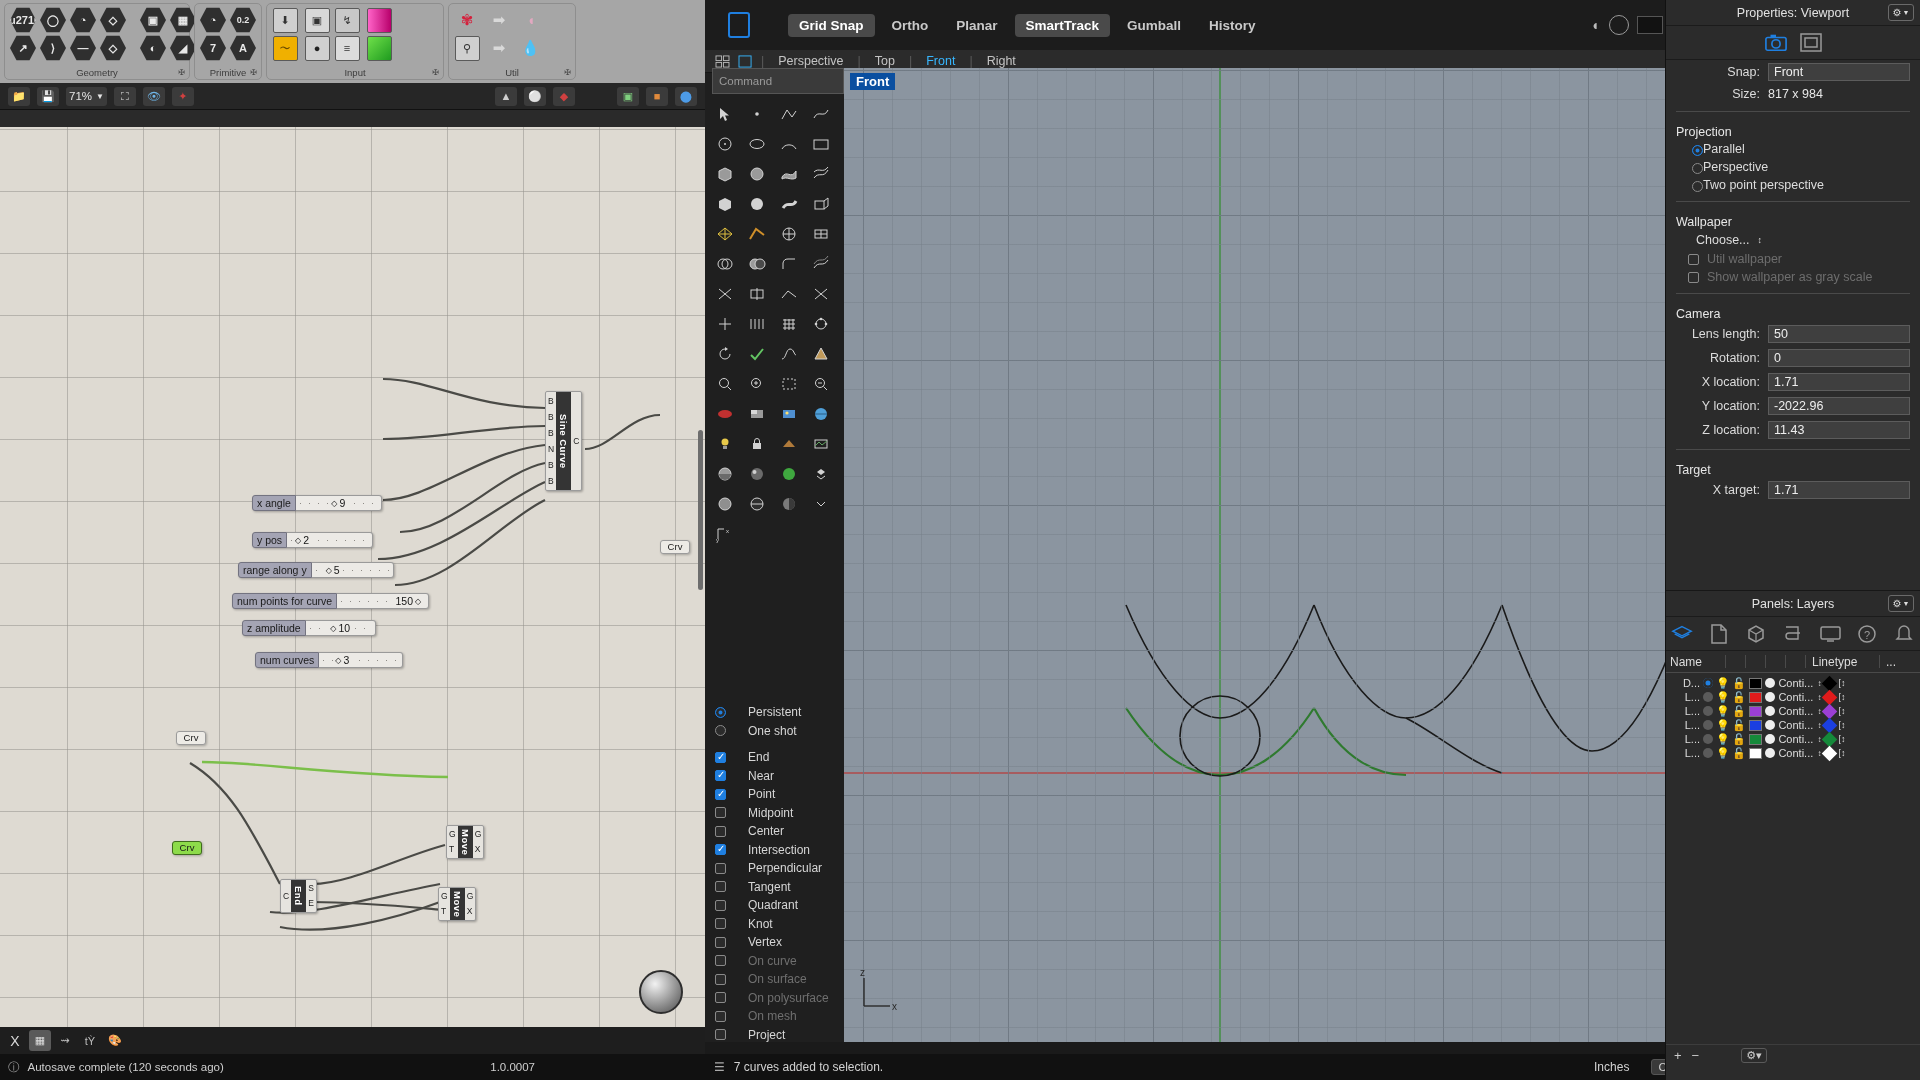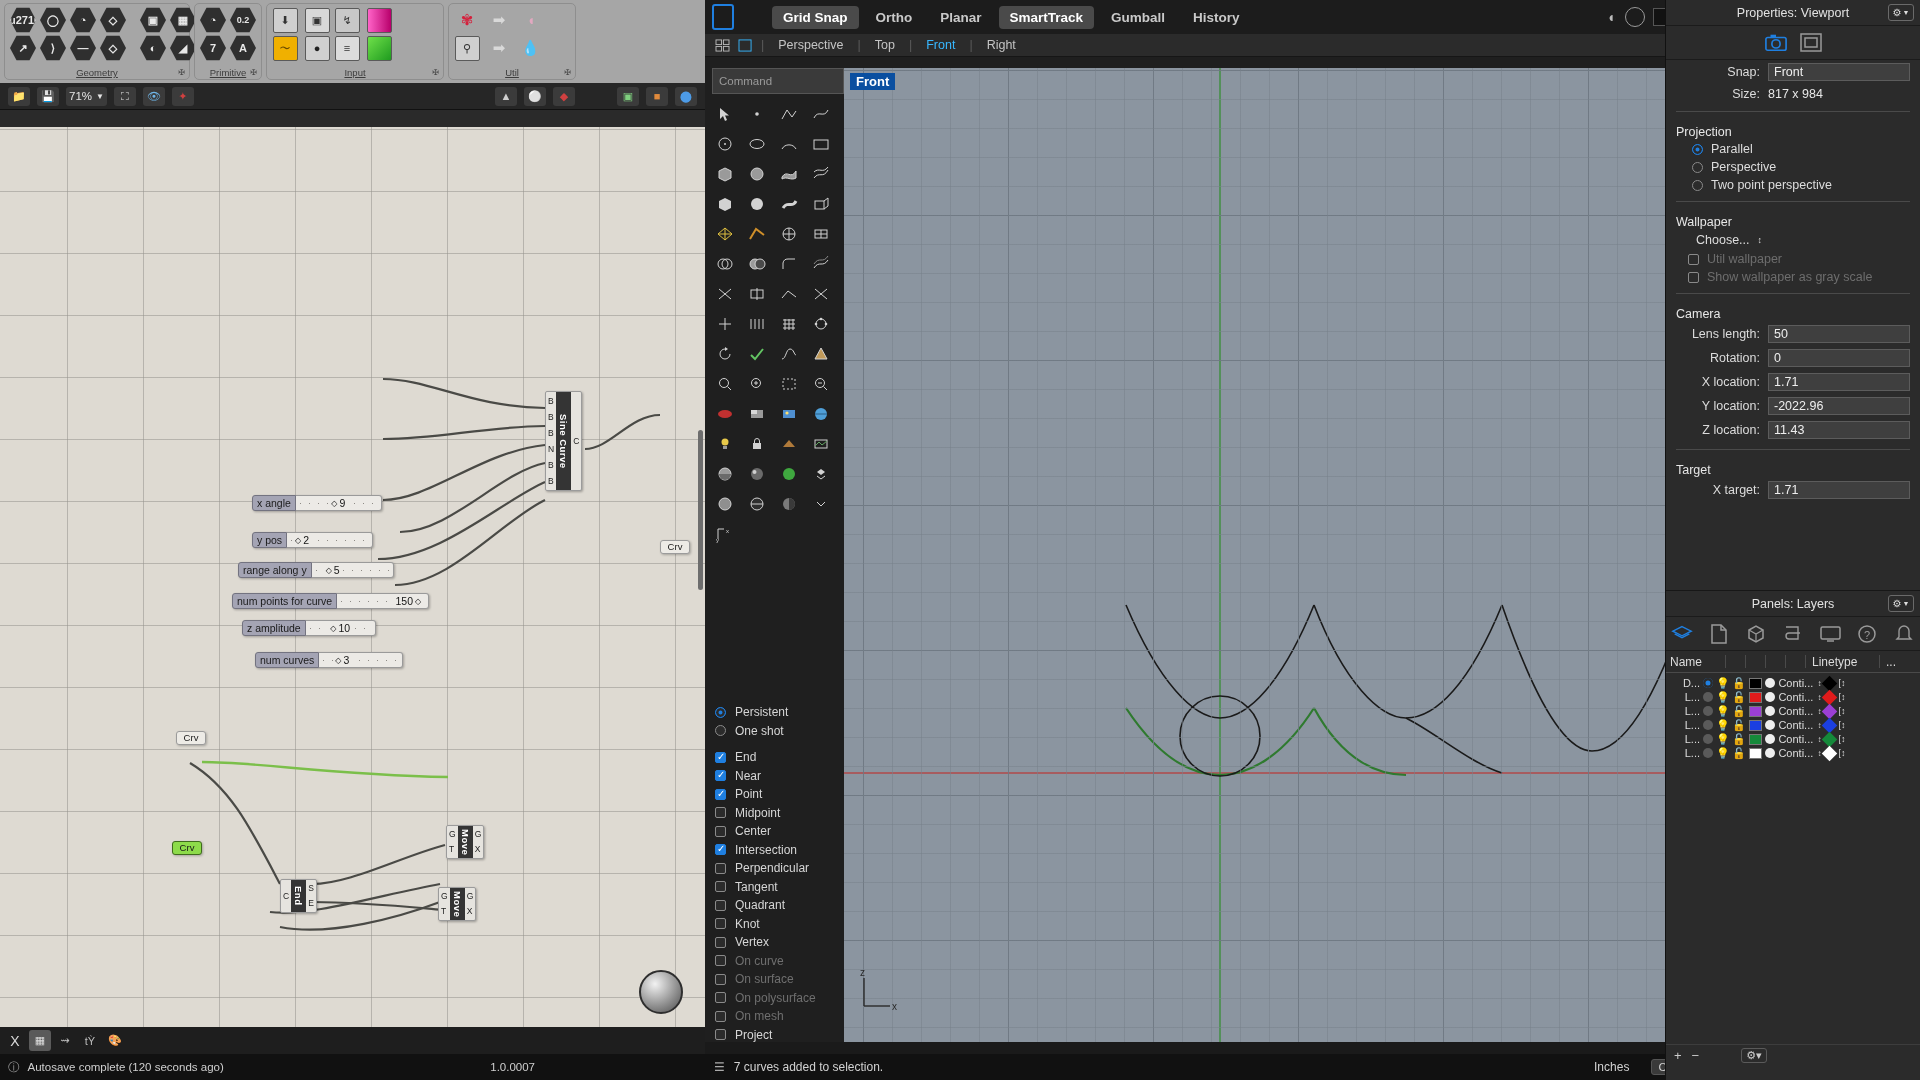--- a/index.html
+++ b/index.html
@@ -21,21 +21,21 @@
   .gh-tab.active { background:#a8a8a8; color:#111; border:1px solid #8d8d8d; border-bottom:none;
                    border-radius:3px 3px 0 0; }
 
   .gh-ribbon { height:83px; background:#a6a6a6; display:flex; align-items:flex-start;
                padding:3px 4px 0 4px; gap:4px; }
   .rib-group { border:1px solid #8e8e8e; border-radius:5px; background:#a6a6a6;
                padding:2px 3px 0 3px; height:77px; position:relative; }
   .rib-rows { display:flex; gap:2px; }
   .rib-sep { width:1px; background:#8f8f8f; margin:0 3px; }
   .rib-label { position:absolute; bottom:1px; left:0; right:0; text-align:center;
-               font-size:9.5px; color:#3c3c3c;text-decoration:underline; }
+               font-size:9.5px; color:#3c3c3c; }
   .rib-arrow { position:absolute; bottom:2px; right:4px; font-size:8px; color:#4a4a4a; }
   .hexbtn { width:30px; height:28px; display:flex; align-items:center; justify-content:center; }
   .hex { width:26px; height:26px; background:#2f2f2f;
          clip-path:polygon(25% 3%,75% 3%,100% 50%,75% 97%,25% 97%,0% 50%);
          display:flex; align-items:center; justify-content:center;
          color:#e8e8e8; font-size:11px; font-weight:bold; }
   .sqbtn { width:30px; height:28px; display:flex; align-items:center; justify-content:center; }
   .sq { width:25px; height:25px; border:1px solid #5a5a5a; border-radius:2px;
         display:flex; align-items:center; justify-content:center; font-size:11px; }
 
@@ -98,21 +98,21 @@
   .si { width:22px; height:21px; border-radius:3px; background:#3a3a3a;
         display:flex; align-items:center; justify-content:center; font-size:11px; }
   .si.on { background:#5a5a5a; }
   .gh-ball { position:absolute; right:22px; bottom:66px; width:44px; height:44px;
              border-radius:50%; background:radial-gradient(circle at 35% 30%,#f2f2f2,#8c8c8c 60%,#4b4b4b);
              border:2px solid #2e2e2e; z-index:8; }
   .gh-ver { position:absolute; right:170px; }
 
   
   #rhino { position:absolute; left:705px; top:0; width:1215px; height:1080px; background:#1f1f1f; }
-  .rh-top { height:34px; background:#1c1c1c; display:flex; align-items:center; padding:0 7px; gap:0; }
+  .rh-top { height:50px; background:#1c1c1c; display:flex; align-items:center; padding:0 23px; gap:0; }
   .rh-sqbtn { width:22px; height:26px; border:2px solid #1f7fe0; border-radius:3px; }
   .rh-toggles { display:flex; gap:6px; margin-left:38px; }
   .rh-tg { padding:4px 11px; border-radius:4px; font-size:13.5px; font-weight:bold; color:#c9c9c9; }
   .rh-tg.on { background:#4a4a4a; color:#fff; }
   .rh-right { margin-left:auto; display:flex; align-items:center; gap:8px; }
   .rh-circ { width:20px; height:20px; border-radius:50%; border:1.5px solid #9a9a9a; }
   .rh-swatch { width:26px; height:18px; background:#121212; border:1px solid #555; }
   .rh-sel { width:188px; height:20px; background:#3a3a3a; border:1px solid #555; border-radius:3px;
             display:flex; align-items:center; justify-content:center; font-size:12px; color:#ddd; }
   .rh-panelbtn { width:20px; height:22px; border:2px solid #1f7fe0; border-radius:2px; margin-left:10px; }
@@ -127,21 +127,21 @@
 
   
   .rh-cmd { position:absolute; left:7px; top:68px; width:132px; height:26px;
             background:#3a3a3a; border:1px solid #555; color:#9a9a9a; font-size:11.5px;
             display:flex; align-items:center; padding:0 6px; }
   .rh-tools { position:absolute; left:5px; top:100px; width:128px; height:420px;
               display:grid; grid-template-columns:repeat(4,32px); grid-auto-rows:30px; }
   .rh-tool { width:30px; height:28px; display:flex; align-items:center; justify-content:center; }
   .osnap { position:absolute; left:0; top:695px; width:136px; bottom:38px; padding:8px 10px;
            font-size:12px; color:#d6d6d6; }
-  .osrow { display:flex; align-items:center; gap:9px; height:18.5px; }
+  .osrow { display:flex; align-items:center; gap:22px; height:18.5px; }
   .osrow.dim { color:#6f6f6f; }
   .cbx { width:11px; height:11px; border:1px solid #8a8a8a; border-radius:2px; background:#2b2b2b; }
   .cbx.on { background:#1f7fe0; border-color:#1f7fe0; position:relative; }
   .cbx.on:after { content:"\2713"; position:absolute; left:1px; top:-2px; font-size:10px; color:#fff; }
   .rad { width:11px; height:11px; border-radius:50%; border:1px solid #8a8a8a; background:#2b2b2b; }
   .rad.on { background:#1f7fe0; border-color:#1f7fe0; box-shadow:inset 0 0 0 2.5px #2b2b2b; }
 
   
   .rh-vp { position:absolute; left:139px; top:68px; right:0; bottom:38px;
            background:#8b95a0; overflow:hidden; }
@@ -178,21 +178,21 @@
   .pan-icons { height:34px; display:flex; align-items:center; justify-content:center; gap:13px;
                border-bottom:1px solid #1b1b1b; }
   .pic { width:22px; height:20px; display:flex; align-items:center; justify-content:center; }
   .prow { display:flex; align-items:center; padding:3px 10px; font-size:12.5px; gap:8px; }
   .plabel { width:84px; text-align:right; color:#dcdcdc; }
   .pinput { flex:1; height:18px; background:#3f3f3f; border:1px solid #5c5c5c;
             color:#eee; font-size:12.5px; padding:0 5px; display:flex; align-items:center; }
   .pval { color:#e7e7e7; font-size:12.5px; }
   .psec { padding:6px 10px 1px 10px; font-size:12.5px; color:#e7e7e7; }
   .pdiv { height:1px; background:#4a4a4a; margin:7px 10px; }
-  .pradio { display:flex; align-items:center; gap:8px; padding:2px 10px 2px 26px; font-size:12.5px; }
+  .pradio { display:flex; align-items:flex-end; padding:2px 10px 2px 26px; font-size:12.5px; }
   .pradio.dim, .pchk.dim { color:#6d6d6d; }
   .pchk { display:flex; align-items:center; gap:8px; padding:2px 10px 2px 22px; font-size:12.5px; }
   .choose { display:flex; align-items:center; gap:8px; padding:3px 10px 3px 30px; font-size:12.5px; }
 
   
   .lay-head { display:flex; align-items:center; height:22px; font-size:12px; color:#ddd;
               border-bottom:1px solid #4a4a4a; padding:0 4px; }
   .lay-head .cell { border-right:1px solid #4a4a4a; height:13px; }
   .lay-row { display:flex; align-items:center; height:14px; font-size:11px; color:#ddd; padding:0 4px; gap:3px; }
   .dot { width:10px; height:10px; border-radius:50%; background:#5a5a5a; flex:none; }

